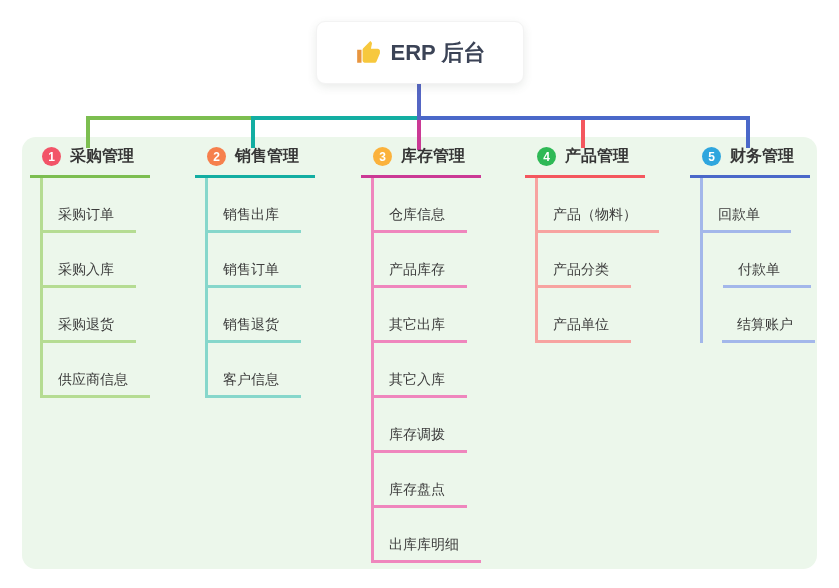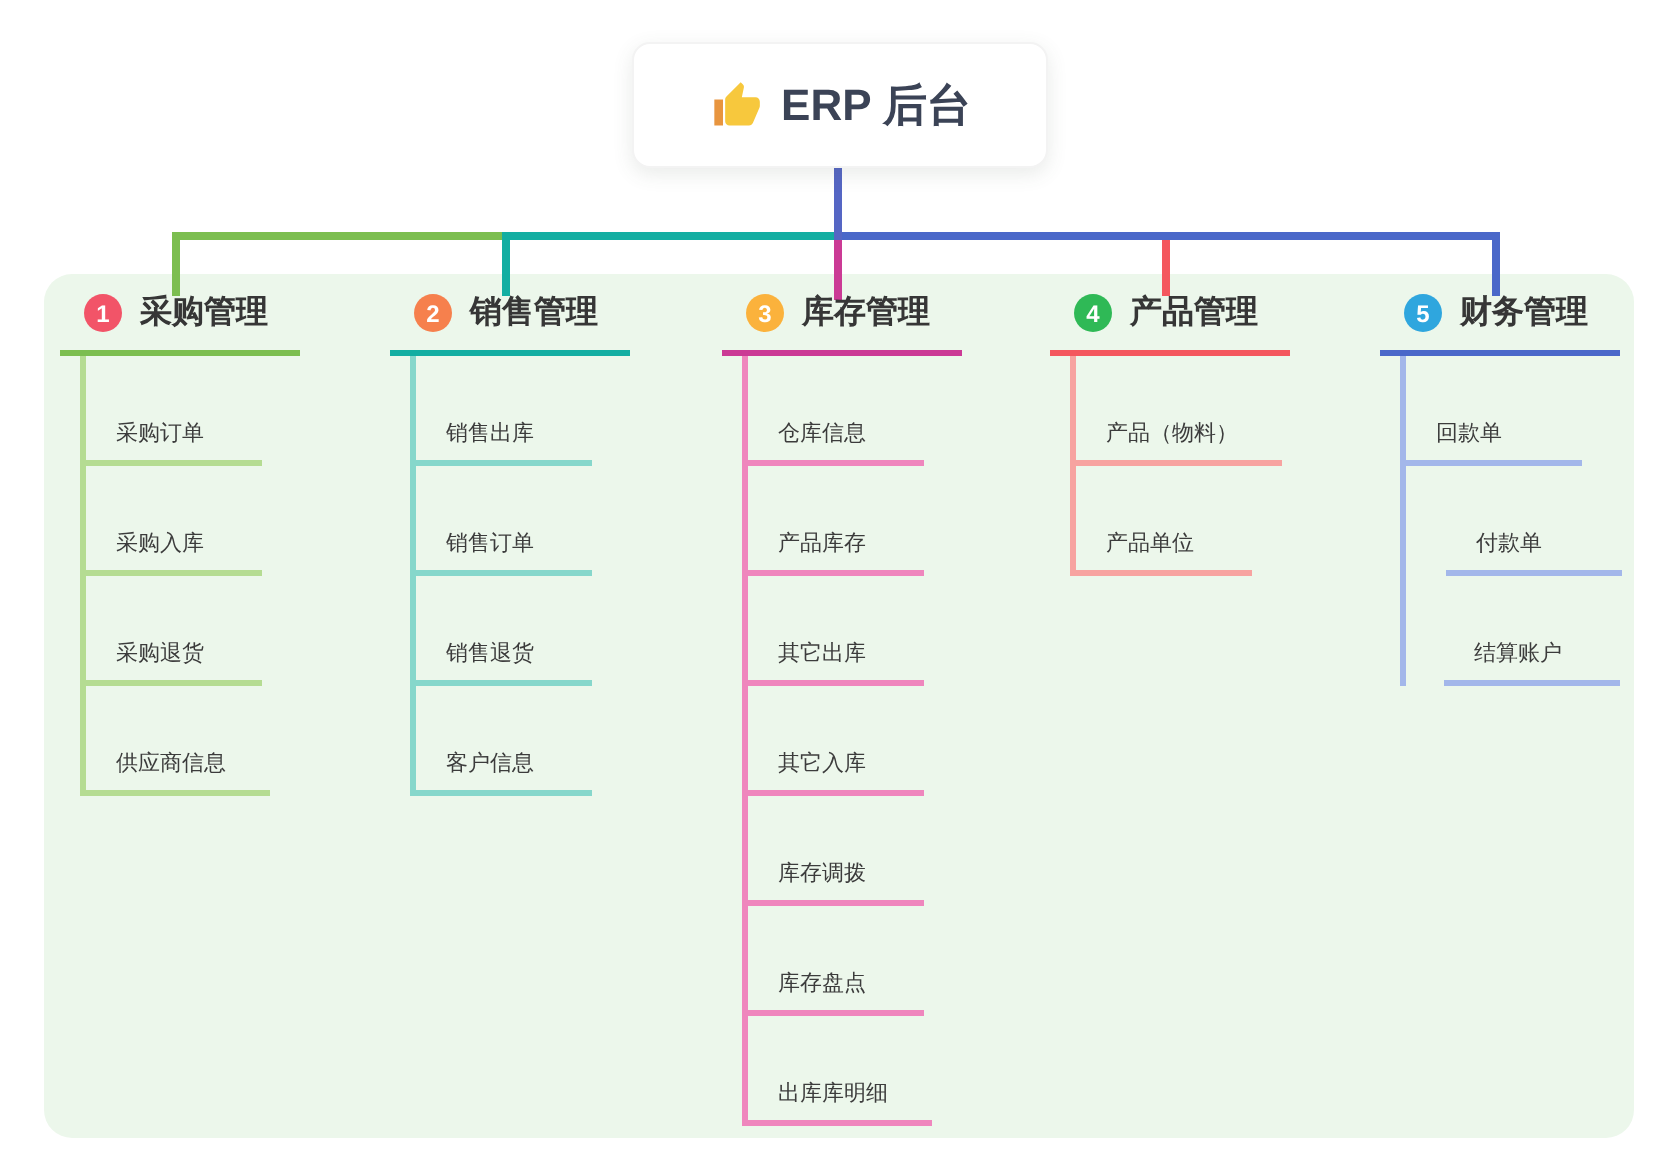--- a/index.html
+++ b/index.html
@@ -43,21 +43,21 @@
   }
   .children{
     margin-left:10px;border-left:3px solid;
   }
   .child{
     display:flex;align-items:flex-end;
     height:55px;box-sizing:border-box;
     width:max-content;min-width:88px;
     padding:0 22px 6px 15px;
     border-bottom:3px solid;
-    font-size:11px;color:#3c3c3c;white-space:nowrap;
+    font-size:14px;color:#3c3c3c;white-space:nowrap;
   }
 </style>
 </head>
 <body>
 
 <div class="panel" id="panel" style="background: rgb(236, 247, 235);"></div>
 
 <div id="connectors">
     <div class="line" style="left: 86px; top: 116px; width: 335px; height: 4px; background: rgb(124, 190, 80);"></div>
     <div class="line" style="left: 86px; top: 116px; width: 4px; height: 32px; background: rgb(124, 190, 80);"></div>
@@ -120,20 +120,21 @@
         <div class="child" style="border-bottom-color: rgb(239, 134, 189);">出库库明细</div>
       </div>
     </div>
     <div class="branch" style="left: 525px;">
       <div class="branch-header" style="border-bottom-color: rgb(244, 87, 94);">
         <span class="badge" style="background: rgb(47, 185, 86);">4</span>
         <span>产品管理</span>
       </div>
       <div class="children" style="border-left-color: rgb(247, 163, 160);">
         <div class="child" style="border-bottom-color: rgb(247, 163, 160);">产品（物料）</div>
+        <div class="child" style="border-bottom-color: rgb(247, 163, 160);">产品分类</div>
         <div class="child" style="border-bottom-color: rgb(247, 163, 160);">产品单位</div>
       </div>
     </div>
     <div class="branch" style="left: 690px;">
       <div class="branch-header" style="border-bottom-color: rgb(74, 104, 201);">
         <span class="badge" style="background: rgb(47, 166, 222);">5</span>
         <span>财务管理</span>
       </div>
       <div class="children" style="border-left-color: rgb(163, 183, 234);">
         <div class="child" style="border-bottom-color: rgb(163, 183, 234);">回款单</div>

